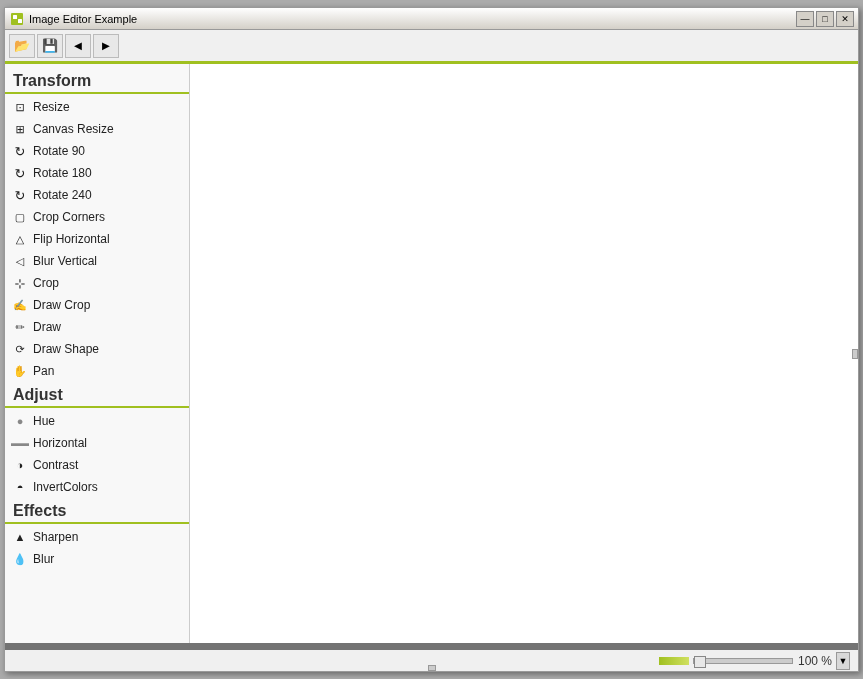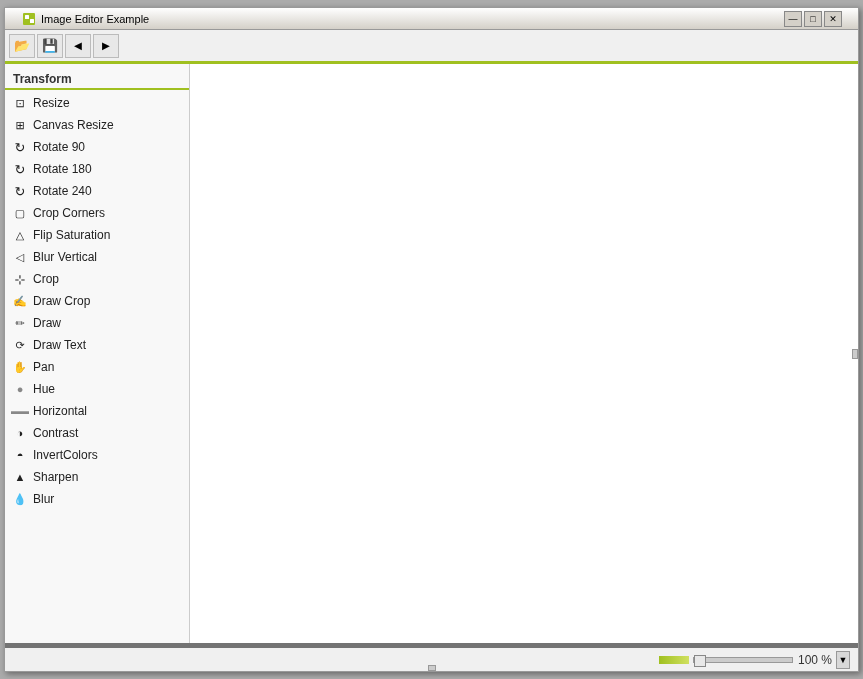--- a/index.html
+++ b/index.html
@@ -21,21 +21,21 @@
       border: 1px solid #999;
       box-shadow: 2px 2px 6px rgba(0,0,0,0.4);
       display: flex;
       flex-direction: column;
     }
     .title-bar {
       background: linear-gradient(to bottom, #ffffff, #d4d0c8);
       height: 22px;
       display: flex;
       align-items: center;
-      padding: 0 16px;
+      padding: 0 4px;
       border-bottom: 1px solid #999;
       flex-shrink: 0;
     }
     .title-bar-icon {
       width: 16px;
       height: 16px;
       margin-right: 4px;
       display: flex;
       align-items: center;
       justify-content: center;
@@ -91,21 +91,21 @@
     .sidebar {
       width: 185px;
       background: #f8f8f8;
       border-right: 1px solid #ccc;
       overflow-y: auto;
       flex-shrink: 0;
       padding: 4px 0;
     }
     .section-label {
       font-weight: bold;
-      font-size: 12px;
+      font-size: 16px;
       color: #333;
       padding: 4px 8px 2px 8px;
       border-bottom: 2px solid #a0c020;
       margin-bottom: 2px;
     }
     .menu-item {
       display: flex;
       align-items: center;
       padding: 3px 8px 3px 6px;
       cursor: pointer;
@@ -135,21 +135,21 @@
       width: 6px;
       height: 10px;
       background: #ccc;
       border: 1px solid #999;
       transform: translateY(-50%);
       cursor: ew-resize;
     }
     .bottom-bar {
       height: 28px;
       background: #f0f0f0;
-      border-top: 5px solid #737373;
+      border-top: 7px solid #737373;
       display: flex;
       align-items: center;
       padding: 0 8px;
       flex-shrink: 0;
       justify-content: flex-end;
       gap: 4px;
     }
     .zoom-bar-container {
       display: flex;
       align-items: center;
@@ -267,64 +267,66 @@
       <div class="menu-item">
         <span class="menu-icon" style="font-size:13px;">↻</span>
         <span>Rotate 240</span>
       </div>
       <div class="menu-item">
         <span class="menu-icon">▢</span>
         <span>Crop Corners</span>
       </div>
       <div class="menu-item">
         <span class="menu-icon">△</span>
-        <span>Flip Saturation</span>
+        <span>Flip Horizontal</span>
       </div>
       <div class="menu-item">
         <span class="menu-icon">◁</span>
         <span>Blur Vertical</span>
       </div>
       <div class="menu-item">
         <span class="menu-icon" style="font-size:13px;">⊹</span>
         <span>Crop</span>
       </div>
       <div class="menu-item">
         <span class="menu-icon">✍</span>
         <span>Draw Crop</span>
       </div>
       <div class="menu-item">
         <span class="menu-icon">✏</span>
         <span>Draw</span>
       </div>
       <div class="menu-item">
         <span class="menu-icon">⟳</span>
-        <span>Draw Text</span>
+        <span>Draw Shape</span>
       </div>
       <div class="menu-item">
         <span class="menu-icon">✋</span>
         <span>Pan</span>
       </div>
 
+      <div class="section-label">Adjust</div>
       <div class="menu-item">
         <span class="menu-icon" style="color:#888;">●</span>
         <span>Hue</span>
       </div>
       <div class="menu-item">
         <span class="menu-icon" style="color:#888; font-size:9px;">▬▬</span>
         <span>Horizontal</span>
       </div>
       <div class="menu-item">
         <span class="menu-icon">◑</span>
         <span>Contrast</span>
       </div>
       <div class="menu-item">
         <span class="menu-icon">◓</span>
         <span>InvertColors</span>
       </div>
 
+      <div class="section-label">Effects</div>
       <div class="menu-item">
         <span class="menu-icon">▲</span>
         <span>Sharpen</span>
       </div>
       <div class="menu-item">
         <span class="menu-icon">💧</span>
         <span>Blur</span>
       </div>
     </div>
 

